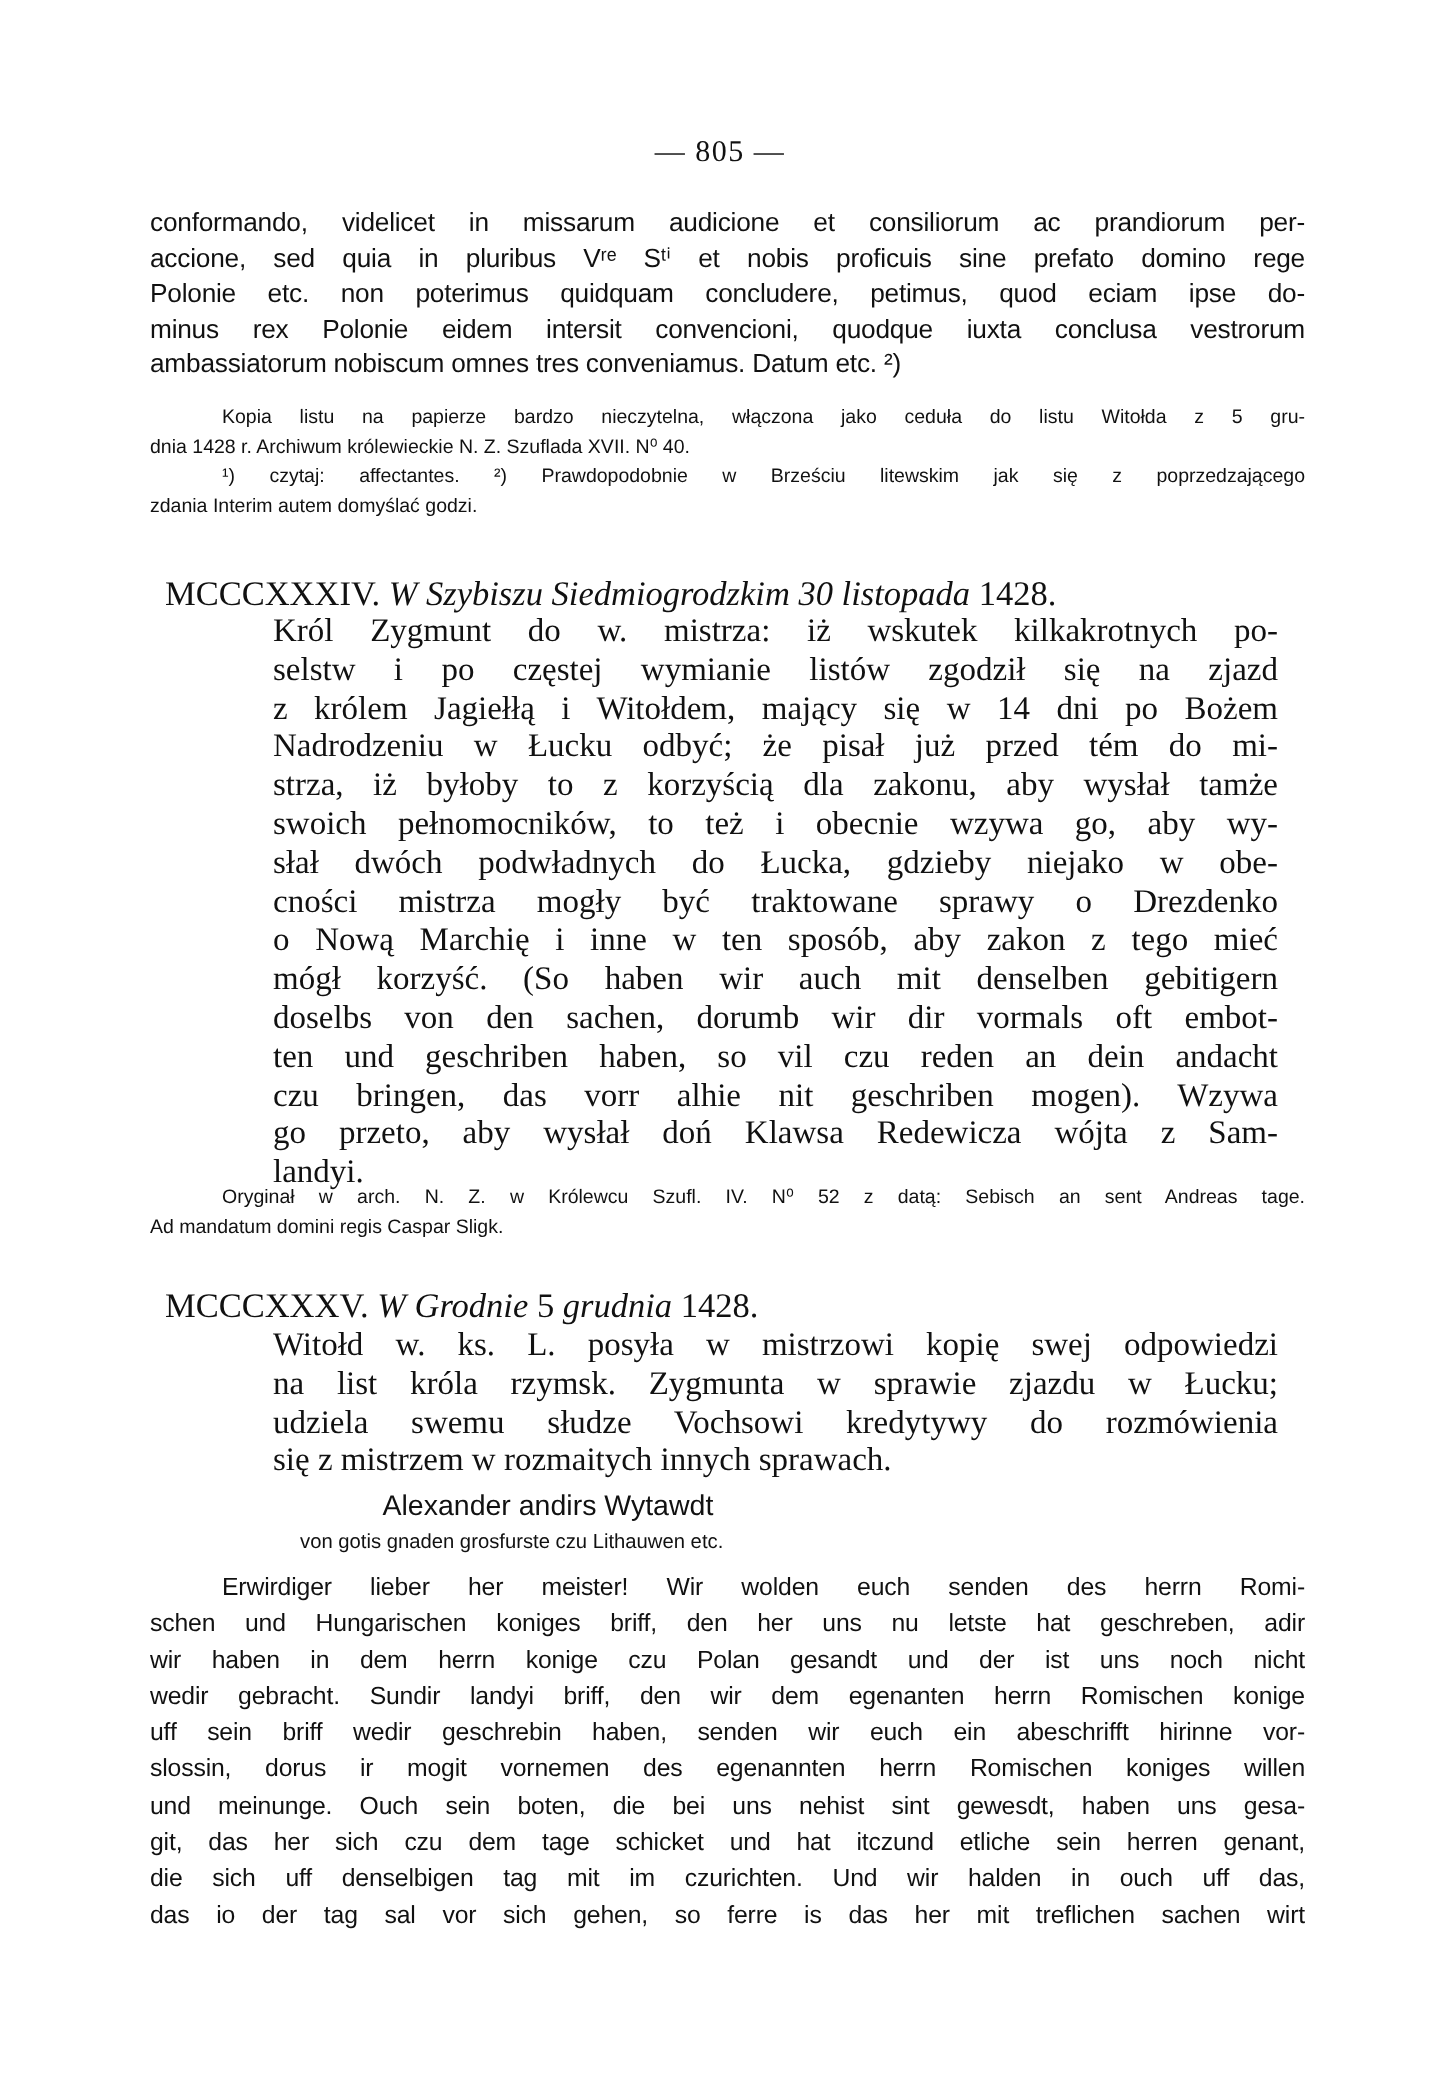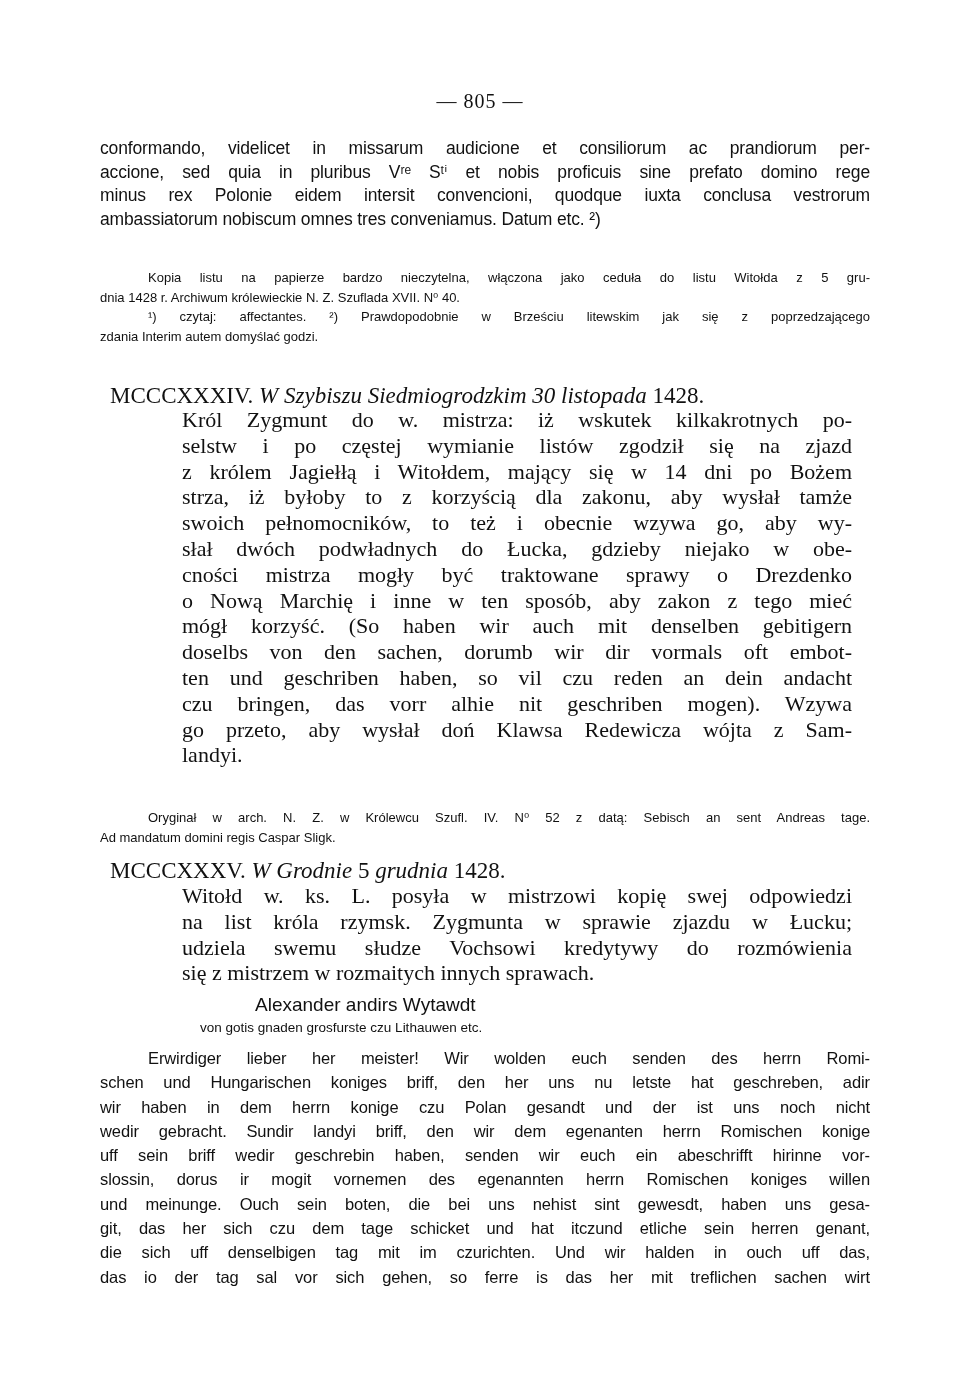--- a/index.html
+++ b/index.html
@@ -9,36 +9,37 @@
   .blk { position: absolute; left: 100px; width: 770px; }
   .line { display: block; white-space: nowrap; text-align: justify; text-align-last: justify; }
   .line.last { text-align-last: left; }
   .body1 { top: 137px; font-size: 17.5px; line-height: 23.6px; font-family: "Liberation Sans", "DejaVu Sans", sans-serif; letter-spacing: -0.15px; }
   .note1 { top: 268px; font-size: 13px; line-height: 19.5px; font-family: "Liberation Sans", "DejaVu Sans", sans-serif; }
   .indent { padding-left: 48px; }
   .hdr { position: absolute; left: 110px; font-size: 23px; line-height: 26px; white-space: nowrap; }
   .hdr em { font-style: italic; }
   .sum { position: absolute; left: 182px; width: 670px; font-size: 22px; line-height: 25.8px; }
   .sum1 { top: 407px; }
-  .note2 { top: 788px; font-size: 13px; line-height: 19.5px; font-family: "Liberation Sans", "DejaVu Sans", sans-serif; margin-top: 20px; }
+  .note2 { top: 788px; font-size: 13px; line-height: 19.5px; font-family: "Liberation Sans", "DejaVu Sans", sans-serif; }
   .sum2 { top: 883px; }
   .addr1 { position: absolute; top: 994px; left: 255px; font-size: 19px; font-family: "Liberation Sans", "DejaVu Sans", sans-serif; white-space: nowrap; }
   .addr2 { position: absolute; top: 1020px; left: 200px; font-size: 13.5px; font-family: "Liberation Sans", "DejaVu Sans", sans-serif; white-space: nowrap; }
   .body2 { top: 1046px; font-size: 16.5px; line-height: 24.3px; font-family: "Liberation Sans", "DejaVu Sans", sans-serif; letter-spacing: -0.1px; }
 </style>
 </head>
 <body>
 
 <div class="page">
 
   <div class="pnum">— 805 —</div>
 
   <div class="blk body1">
     <span class="line">conformando, videlicet in missarum audicione et consiliorum ac prandiorum per-</span>
     <span class="line">accione, sed quia in pluribus Vʳᵉ Sᵗⁱ et nobis proficuis sine prefato domino rege</span>
+    <span class="line">Polonie etc. non poterimus quidquam concludere, petimus, quod eciam ipse do-</span>
     <span class="line">minus rex Polonie eidem intersit convencioni, quodque iuxta conclusa vestrorum</span>
     <span class="line last">ambassiatorum nobiscum omnes tres conveniamus. Datum etc. ²)</span>
   </div>
 
   <div class="blk note1">
     <span class="line indent">Kopia listu na papierze bardzo nieczytelna, włączona jako ceduła do listu Witołda z 5 gru-</span>
     <span class="line last">dnia 1428 r. Archiwum królewieckie N. Z. Szuflada XVII. N⁰ 40.</span>
     <span class="line indent">¹) czytaj: affectantes.  ²) Prawdopodobnie w Brześciu litewskim jak się z poprzedzającego</span>
     <span class="line last">zdania Interim autem domyślać godzi.</span>
   </div>
@@ -46,20 +47,21 @@
   <div class="hdr" style="top:383px">
     <span>MCCCXXXIV.</span>
     <em>W Szybiszu Siedmiogrodzkim 30 listopada</em>
     <span>1428.</span>
   </div>
 
   <div class="sum sum1">
     <span class="line">Król Zygmunt do w. mistrza: iż wskutek kilkakrotnych po-</span>
     <span class="line">selstw i po częstej wymianie listów zgodził się na zjazd</span>
     <span class="line">z królem Jagiełłą i Witołdem, mający się w 14 dni po Bożem</span>
+    <span class="line">Nadrodzeniu w Łucku odbyć; że pisał już przed tém do mi-</span>
     <span class="line">strza, iż byłoby to z korzyścią dla zakonu, aby wysłał tamże</span>
     <span class="line">swoich pełnomocników, to też i obecnie wzywa go, aby wy-</span>
     <span class="line">słał dwóch podwładnych do Łucka, gdzieby niejako w obe-</span>
     <span class="line">cności mistrza mogły być traktowane sprawy o Drezdenko</span>
     <span class="line">o Nową Marchię i inne w ten sposób, aby zakon z tego mieć</span>
     <span class="line">mógł korzyść. (So haben wir auch mit denselben gebitigern</span>
     <span class="line">doselbs von den sachen, dorumb wir dir vormals oft embot-</span>
     <span class="line">ten und geschriben haben, so vil czu reden an dein andacht</span>
     <span class="line">czu bringen, das vorr alhie nit geschriben mogen). Wzywa</span>
     <span class="line">go przeto, aby wysłał doń Klawsa Redewicza wójta z Sam-</span>

